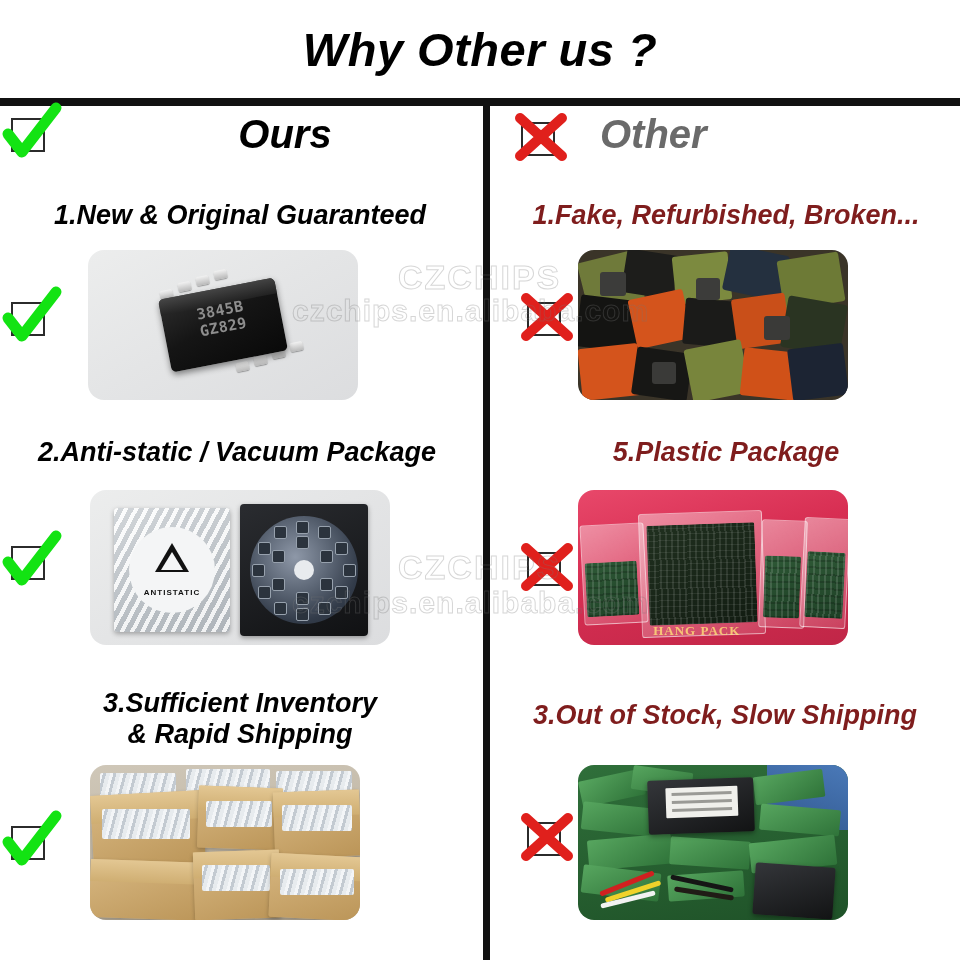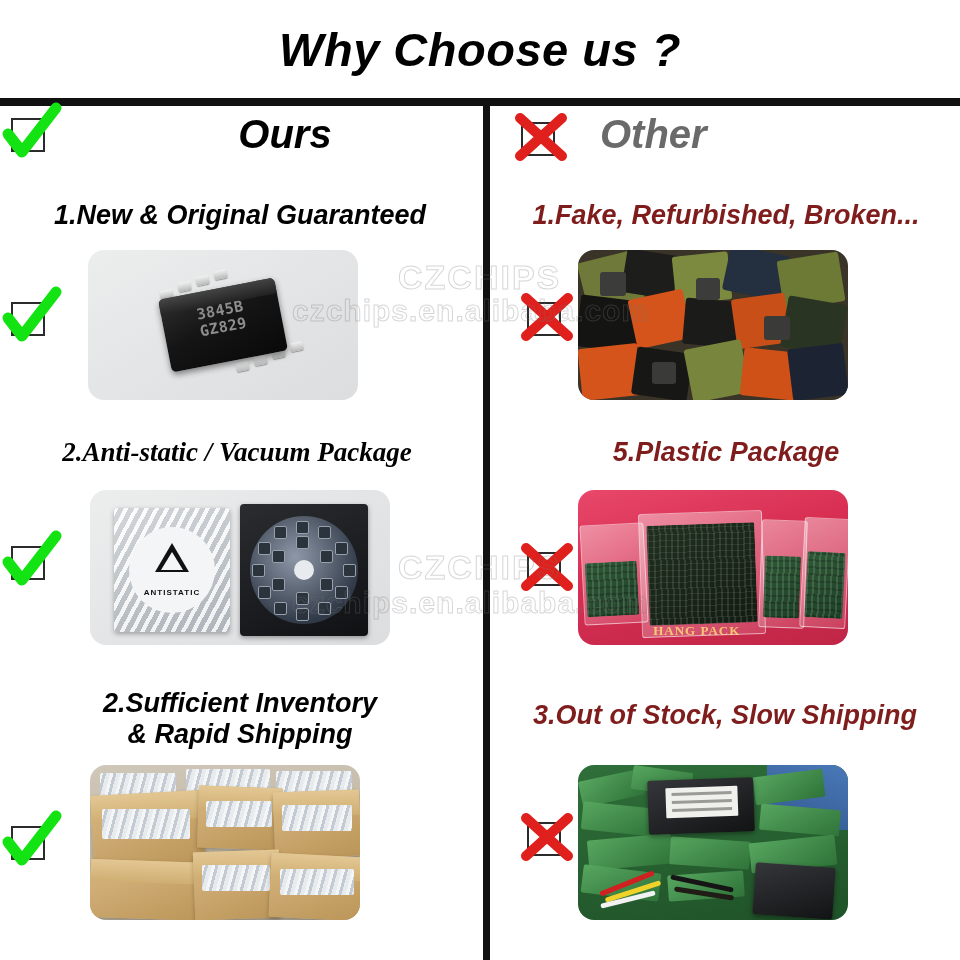--- a/index.html
+++ b/index.html
@@ -127,21 +127,21 @@
   .wm{position:absolute;color:transparent;font-weight:bold;white-space:nowrap;
       -webkit-text-stroke:1px rgba(120,120,120,.30);}
   .wm.big{font-size:34px;letter-spacing:2px;}
   .wm.small{font-size:30px;letter-spacing:1px;}
 </style>
 </head>
 <body>
 
 <div class="page">
 
-  <div class="title">Why Choose us ?</div>
+  <div class="title">Why Other us ?</div>
 
   <div class="hrule"></div>
   <div class="vrule"></div>
 
   <div class="mark" style="left:6px;top:112px;">
     <div class="box"></div>
     <svg viewBox="0 0 58 58">
       <path d="M6 30 L20 48 L54 4" fill="none" stroke="#13e313" stroke-width="11" stroke-linecap="round" stroke-linejoin="round"></path>
     </svg>
   </div>
@@ -211,21 +211,21 @@
       <div class="scrap" style="left:22px;top:22px;width:26px;height:24px;background:#3c3c3a;"></div>
       <div class="scrap" style="left:118px;top:28px;width:24px;height:22px;background:#3c3c3a;"></div>
       <div class="scrap" style="left:186px;top:66px;width:26px;height:24px;background:#3a3a38;"></div>
       <div class="scrap" style="left:74px;top:112px;width:24px;height:22px;background:#3a3a38;"></div>
     </div>
   </div>
 
   <div class="wm big" style="left:398px;top:258px;">CZCHIPS</div>
   <div class="wm small" style="left:292px;top:294px;">czchips.en.alibaba.com</div>
 
-  <div class="rowtext l" style="left:4px;top:437px;width:466px;text-align:center;font-size:27px;font-family:Liberation Serif, serif;">2.Anti-static / Vacuum Package</div>
+  <div class="rowtext l" style="left:4px;top:437px;width:466px;text-align:center;font-size:27px;">2.Anti-static / Vacuum Package</div>
   <div class="rowtext r" style="left:496px;top:437px;width:460px;text-align:center;font-size:27px;">5.Plastic Package</div>
 
   <div class="mark" style="left:6px;top:540px;">
     <div class="box"></div>
     <svg viewBox="0 0 58 58">
       <path d="M6 30 L20 48 L54 4" fill="none" stroke="#13e313" stroke-width="11" stroke-linecap="round" stroke-linejoin="round"></path>
     </svg>
   </div>
   <div class="mark" style="left:522px;top:546px;">
     <div class="box"></div>
@@ -280,21 +280,21 @@
       <div class="esdbag" style="left:224px;top:28px;width:44px;height:108px;transform:rotate(3deg);"></div>
       <div class="pcb" style="left:228px;top:62px;width:38px;height:66px;transform:rotate(3deg);"></div>
       <div class="packtxt">HANG PACK</div>
     </div>
   </div>
 
   <div class="wm big" style="left:398px;top:548px;">CZCHIPS</div>
   <div class="wm small" style="left:292px;top:586px;">czchips.en.alibaba.com</div>
 
   <div class="rowtext l" style="left:10px;top:688px;width:460px;text-align:center;font-size:27px;">
-    <div>2.Sufficient Inventory</div>
+    <div>3.Sufficient Inventory</div>
     <div>&amp; Rapid Shipping</div>
   </div>
   <div class="rowtext r" style="left:492px;top:700px;width:466px;text-align:center;font-size:27px;">3.Out of Stock, Slow Shipping</div>
 
   <div class="mark" style="left:6px;top:820px;">
     <div class="box"></div>
     <svg viewBox="0 0 58 58">
       <path d="M6 30 L20 48 L54 4" fill="none" stroke="#13e313" stroke-width="11" stroke-linecap="round" stroke-linejoin="round"></path>
     </svg>
   </div>

